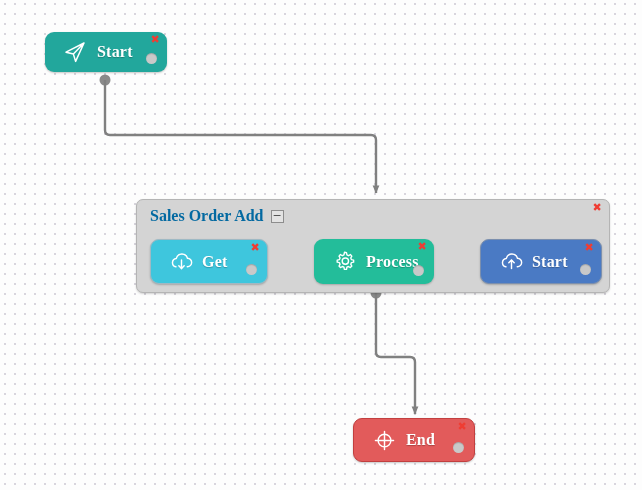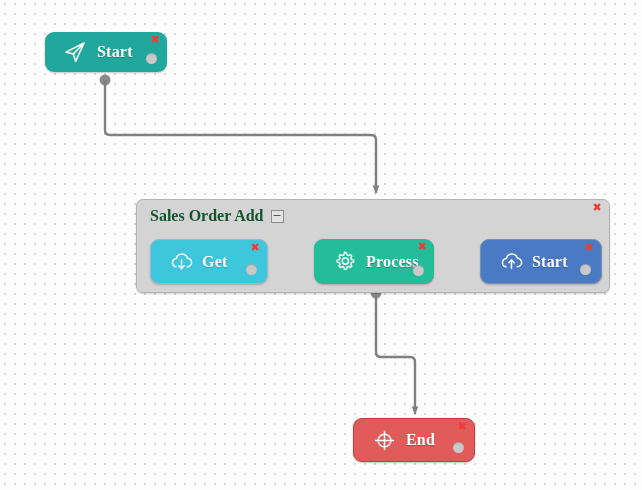--- a/index.html
+++ b/index.html
@@ -128,21 +128,21 @@
     left: 13px;
     top: 7px;
     display: flex;
     align-items: center;
     gap: 7px;
   }
   #group-sales-order-add .group-title {
     font-family: "Liberation Serif", serif;
     font-weight: bold;
     font-size: 16px;
-    color: #14532d;
+    color: #0369a1;
     white-space: nowrap;
     text-align: right;
   }
   .collapse-btn {
     width: 13px;
     height: 13px;
     box-sizing: border-box;
     border: 1px solid #8d8d8d;
     background: #e3e3e3;
     color: #4a4a4a;

